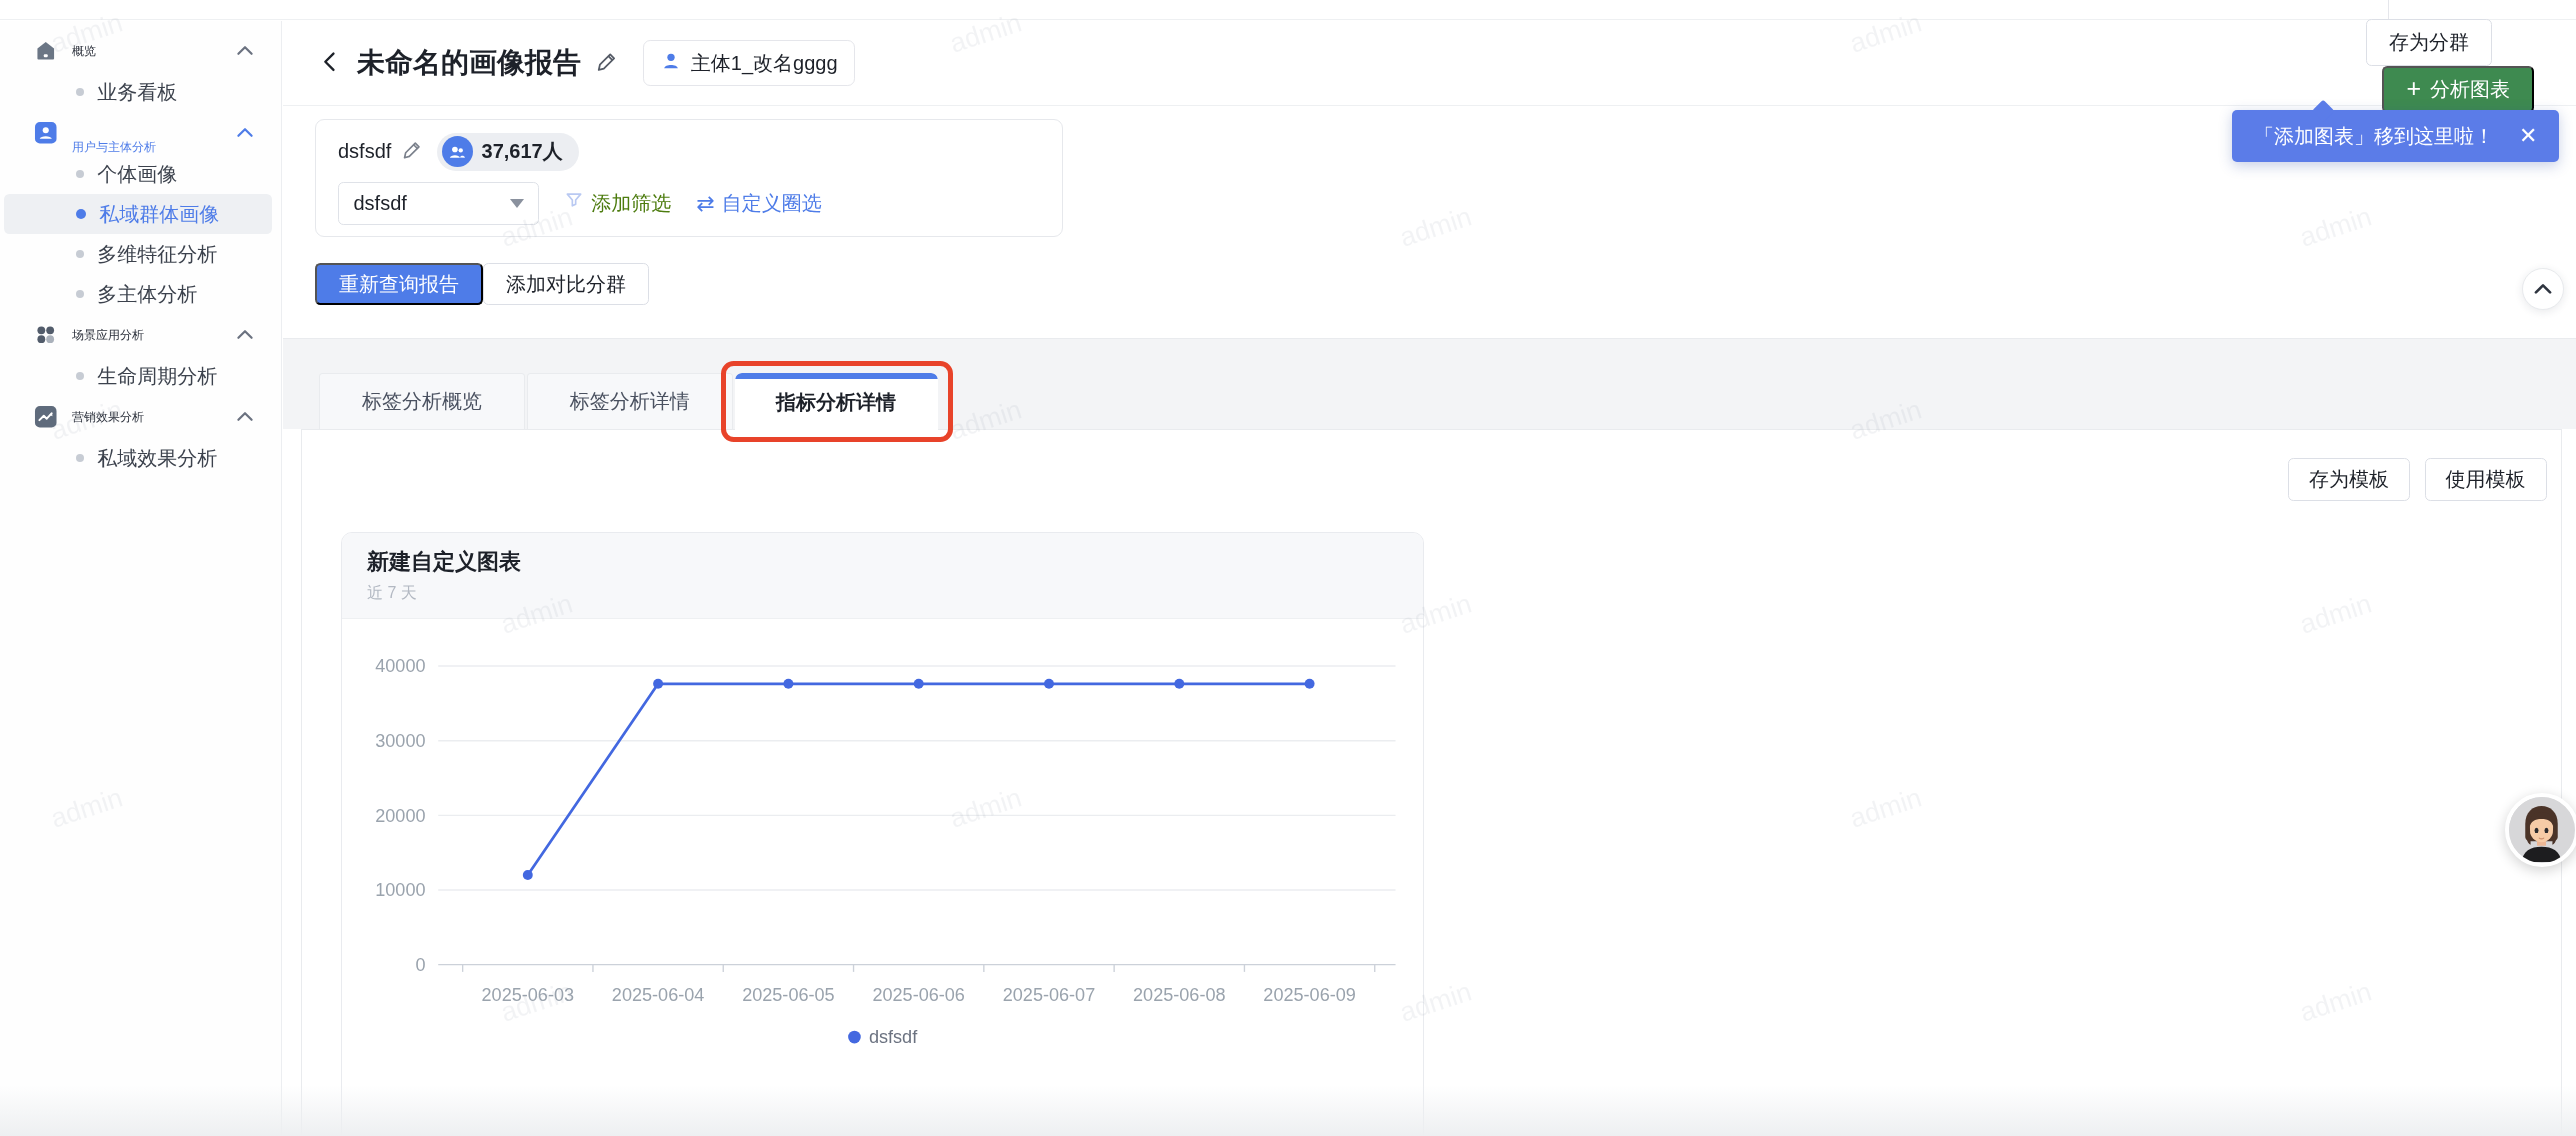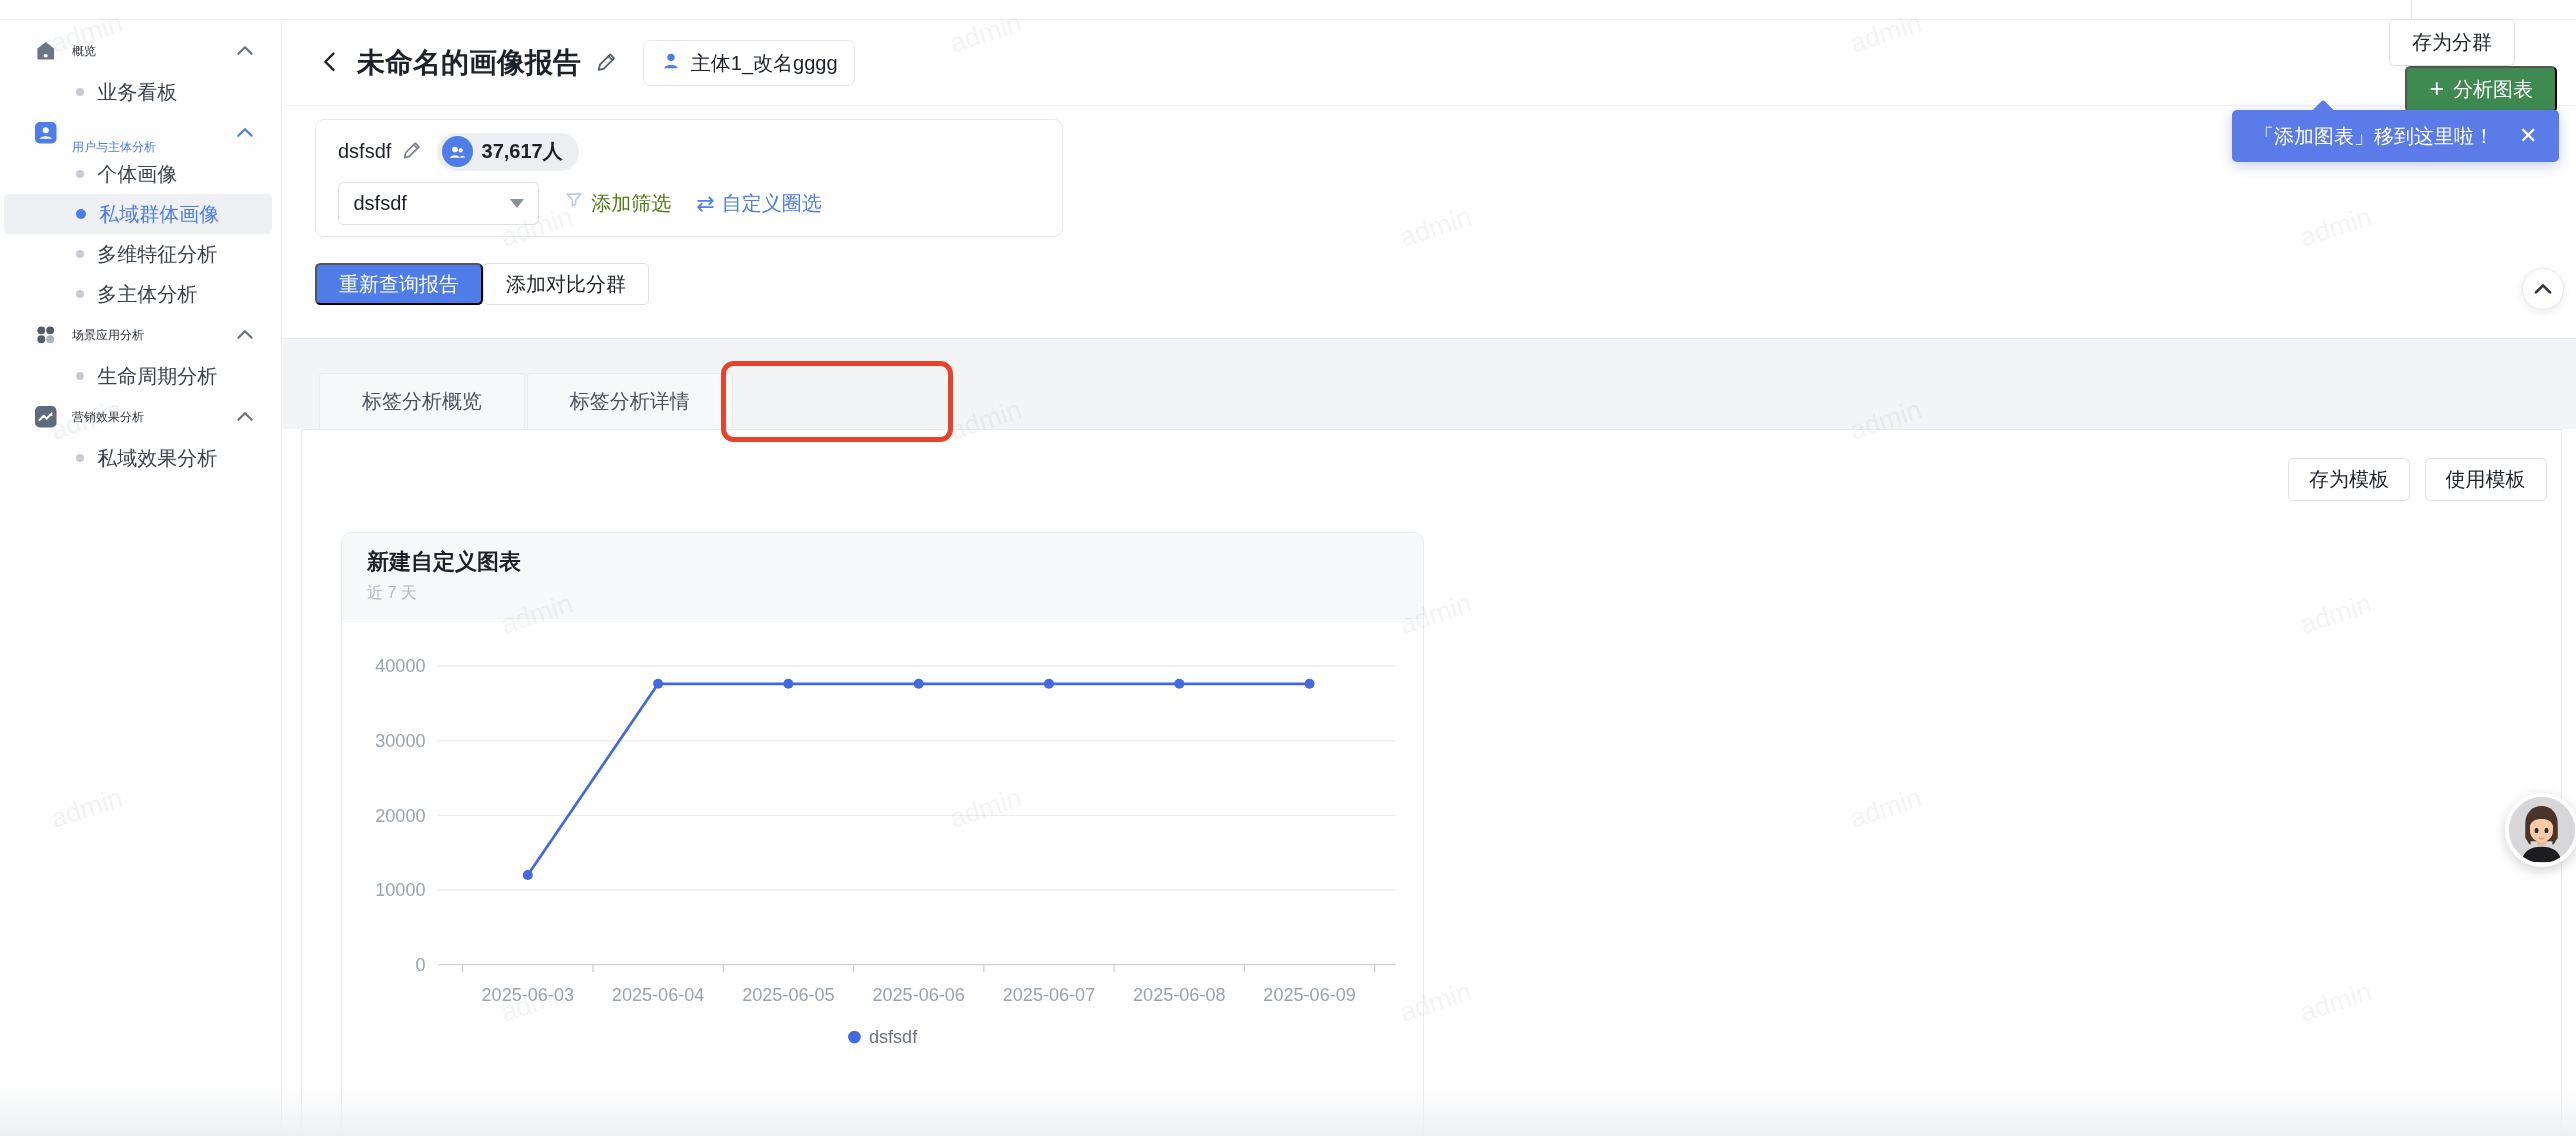--- a/index.html
+++ b/index.html
@@ -18,21 +18,21 @@
   .side-group { height:42px; display:flex; align-items:center; padding:0 27px 0 34px; }
   .side-group .gicon { width:23.5px; height:23.5px; margin-right:14.5px; flex:0 0 auto; }
   .side-group .glabel { flex:1; font-size:12px; color:#2a2f3a; }
   .side-group.active-section .glabel { color:#4e7ce8;margin-top:28px; }
   .side-item { height:40px; display:flex; align-items:center; padding-left:72px; font-size:20px; color:#3c424d; margin:0 9px 0 3.6px; border-radius:5.4px; }
   .side-item .dot { width:8.1px; height:8.1px; border-radius:50%; background:#c7ccd4; margin-right:13.6px; flex:0 0 auto; }
   .side-item.selected { background:#eef0f3; color:#4e7ce8; }
   .side-item.selected .dot { background:#4e7ce8; width:10px; height:10px; }
 
   
-  .main-header { position:absolute; left:283px; top:21px; right:0; height:85px; background:#fff; border-bottom:0.9px solid #eef0f2; display:flex; align-items:center; justify-content:space-between; padding:0 19px 0 36px; z-index:5; }
+  .main-header { position:absolute; left:283px; top:21px; right:0; height:85px; background:#fff; border-bottom:0.9px solid #eef0f2; display:flex; align-items:center; justify-content:space-between; padding:0 42px 0 36px; z-index:5; }
   .hleft { display:flex; align-items:center; }
   .page-title { font-size:28px; font-weight:700; color:#1d2129; margin:0 14.5px 0 14.5px; }
   .subject-tag { display:flex; align-items:center; gap:9px; border:0.9px solid #e5e6eb; border-radius:7.2px; padding:8.1px 16.3px; font-size:20px; color:#1d2129; margin-left:23.5px; background:#fff; }
   .hright { display:flex; align-items:flex-start;flex-direction:column; }
   .vdiv { width:0.9px; height:23.5px; background:#e5e6eb; margin:0 22px; }
   .btn { display:flex; align-items:center; gap:9px; font-size:20px; height:47px; padding:0 22px; border-radius:5.4px; white-space:nowrap; }
   .btn-plain { background:#fff; border:0.9px solid #dcdfe6; color:#1d2129; }
   .btn-green { background:#3e8a50; color:#fff; margin-left:16.3px; }
   .btn-blue  { background:#5b7ce8; color:#fff; margin-left:16.3px; }
   .plus-glyph { font-size:25px; line-height:1; margin-top:-2.7px; }
@@ -301,20 +301,21 @@
 <button class="collapse-btn" data-interactable="true">
   <svg width="20" height="11.8" viewBox="0 0 16 10">
       <polyline points="2,8 8,2 14,8" fill="none" stroke="#2f3540" stroke-width="2.2" stroke-linecap="round" stroke-linejoin="round"></polyline>
     </svg>
 </button>
 
 <div class="gray-zone" data-interactable="false"></div>
 <div class="tabs-row" data-interactable="false">
   <div class="tab" data-interactable="true">标签分析概览</div>
   <div class="tab" data-interactable="true">标签分析详情</div>
+  <div class="tab active" data-interactable="true">指标分析详情</div>
 </div>
 <div class="annotation-box" data-interactable="false"></div>
 
 <div class="panel" data-interactable="false"></div>
 
 <div class="tpl-btns" data-interactable="false">
   <button class="tpl-btn" data-interactable="true">存为模板</button>
   <button class="tpl-btn" data-interactable="true">使用模板</button>
 </div>
 

